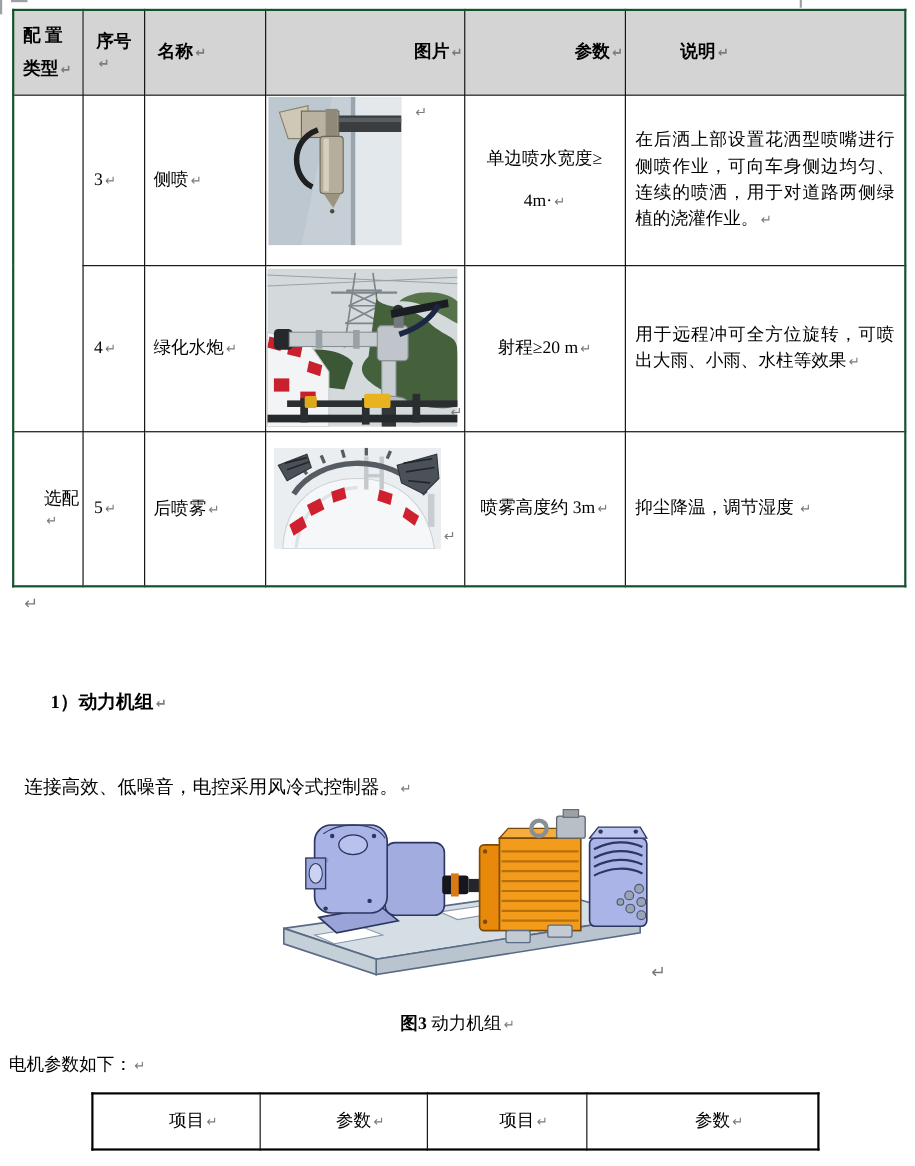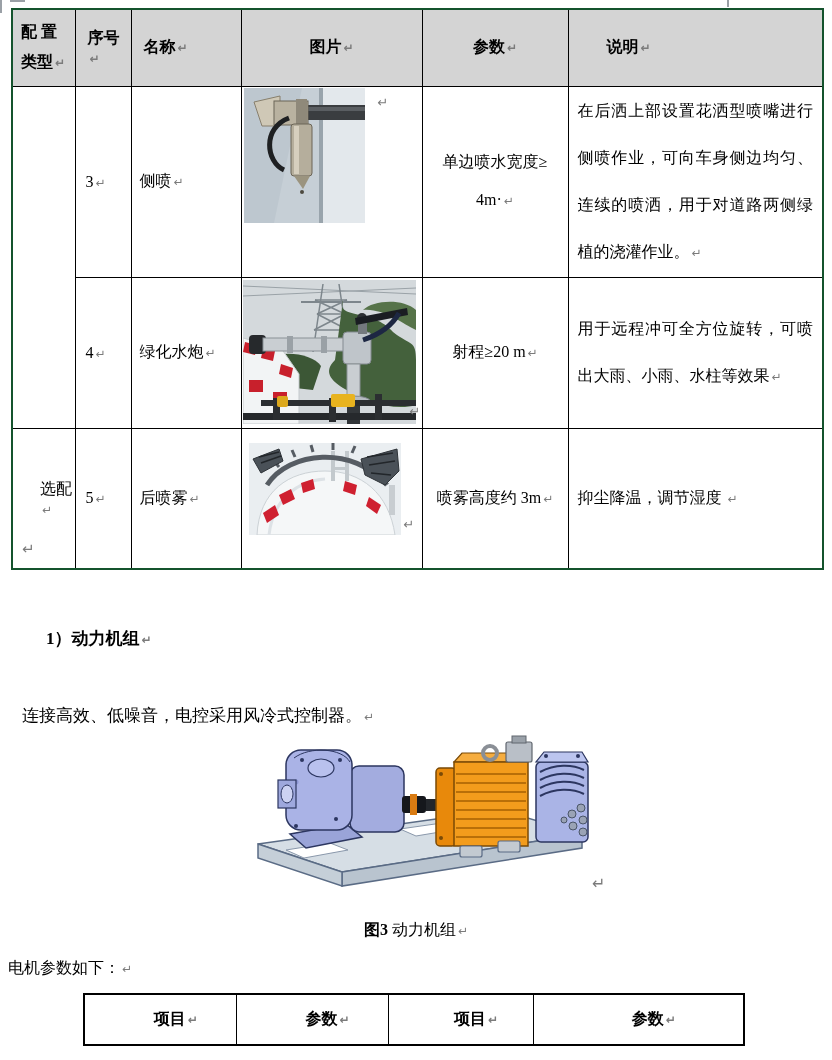--- a/index.html
+++ b/index.html
@@ -8,45 +8,45 @@
   
   .stub{position:absolute;background:#9aa0a6;}
   
   .cfg-table{position:absolute;left:11px;top:8px;border-collapse:collapse;table-layout:fixed;
              width:811px;border:2px solid #14532d;}
   .cfg-table td,.cfg-table th{border:1px solid #000;vertical-align:middle;overflow:hidden;
              font-size:16px;font-weight:normal;}
   .cfg-table th{background:#d4d4d4;font-weight:bold;}
   .hdr-c1{text-align:left;padding-left:8px;line-height:30px;}
   .hdr-left{text-align:left;padding-left:12px;}
-  .hdr-center{text-align:center;}
-  .hdr-shuoming{text-align:left;padding-left:38px;}
+  .hdr-center{text-align:right;}
+  .hdr-shuoming{text-align:left;padding-left:50px;}
   .cell-type{text-align:left;padding-left:27px;}
   .cell-seq{text-align:left;padding-left:10px;}
   .cell-name{text-align:left;padding-left:8px;}
   .cell-param{text-align:center;padding:0 8px;line-height:38px;}
-  .cell-desc{text-align:justify;padding:0 9px;line-height:47px;}
+  .cell-desc{text-align:justify;padding:0 9px;line-height:24px;}
   .img-cell{position:relative;padding:0;}
   .photo{position:absolute;display:block;}
   .pmark{color:#7b7b7b;font-size:12px;font-family:"DejaVu Sans",sans-serif;margin-left:2px;}
   .pmark-abs{position:absolute;color:#7b7b7b;font-size:13px;font-family:"DejaVu Sans",sans-serif;}
   
   .free{position:absolute;white-space:nowrap;}
   .h-heading{font-size:20px;font-weight:bold;}
   .h-bullet{font-size:10px;vertical-align:3px;margin-right:4px;font-family:"DejaVu Sans",sans-serif;}
   .h-sub{font-size:17px;font-weight:bold;}
   .body-line{font-size:17px;}
   .figure{position:absolute;}
   .caption{position:absolute;width:832px;text-align:center;font-size:16px;}
   .caption b{font-weight:bold;}
   .intro{font-size:16px;}
   
   .motor-table{position:absolute;left:83px;top:993px;border-collapse:collapse;table-layout:fixed;
                width:660px;border:2px solid #000;}
-  .motor-table th{border:1px solid #000;font-size:16px;font-weight:bold;text-align:center;
+  .motor-table th{border:1px solid #000;font-size:16px;font-weight:normal;text-align:center;
                   height:47px;background:#fff;padding-left:32px;}
 </style>
 </head>
 <body>
 
 <div class="page">
 
   <div class="stub" style="left:0;top:0;width:2px;height:13px;"></div>
   <div class="stub" style="left:10px;top:0;width:15px;height:2px;"></div>
   <div class="stub" style="left:727px;top:0;width:2px;height:7px;"></div>

